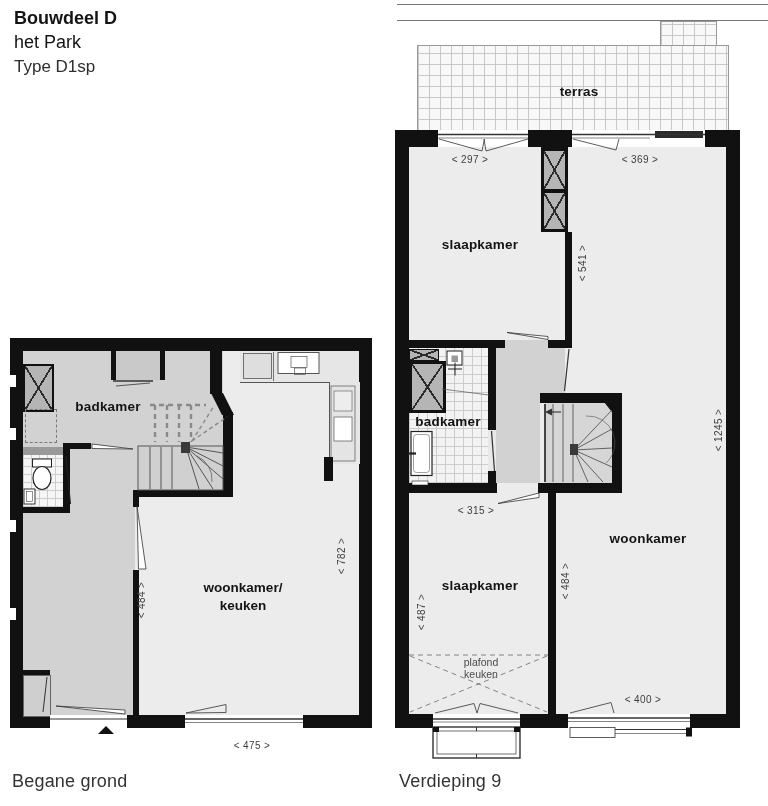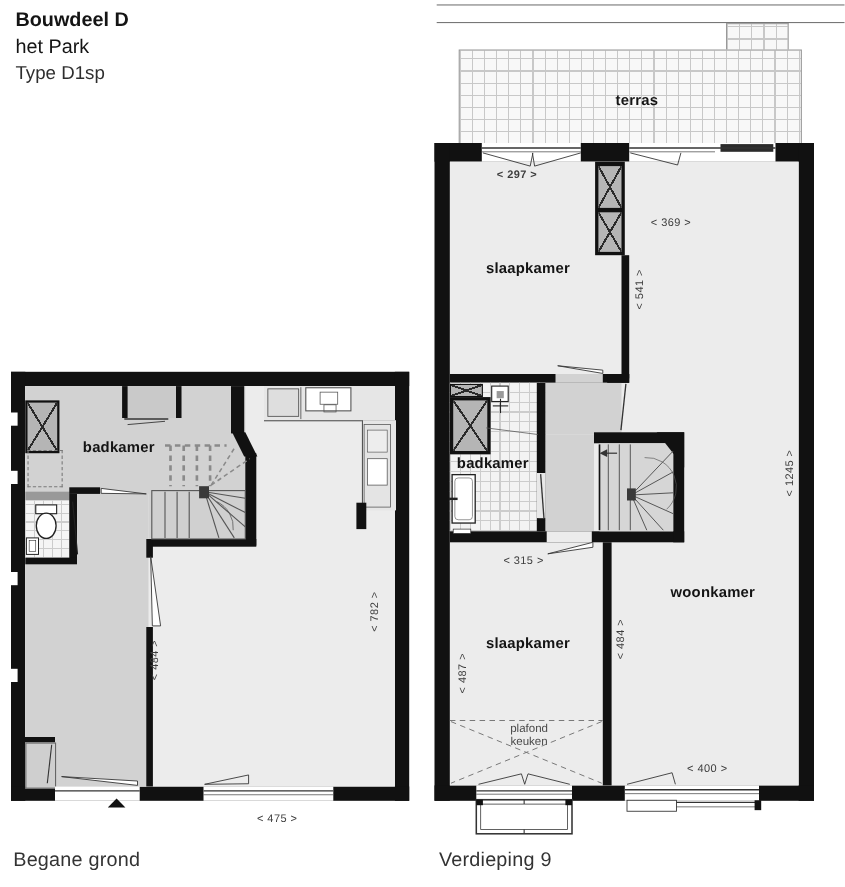--- a/index.html
+++ b/index.html
@@ -80,20 +80,24 @@
   <div class="abs" style="left:240px;top:351px;width:119px;height:31px;background:#e6e6e6;border-bottom:1px solid #555;"></div>
   <div class="abs" style="left:329px;top:382px;width:30px;height:82px;background:#e6e6e6;border-left:1px solid #555;"></div>
 
   <div class="abs" style="left:20px;top:670px;width:30px;height:5px;background:#111;"></div>
   <div class="abs" style="left:23px;top:675px;width:26px;height:40px;background:#cfcfcf;border:1px solid #666;"></div>
 
   <div class="abs" style="left:50px;top:715px;width:77px;height:13px;background:#fff;"></div>
   <div class="abs" style="left:185px;top:715px;width:118px;height:13px;background:#fff;"></div>
 
   <div class="rlabel" style="left:108px;top:406px;">badkamer</div>
+  <div class="rlabel2" style="left:243px;top:597px;">
+    <span style="display:block;">woonkamer/</span>
+    <span style="display:block;">keuken</span>
+  </div>
   <div class="vdim" style="left:141px;top:600px;"><span>&lt; 484 &gt;</span></div>
   <div class="vdim" style="left:341px;top:556px;"><span>&lt; 782 &gt;</span></div>
   <div class="hdim" style="left:252px;top:701px;margin-top:44px;"><span>&lt; 475 &gt;</span></div>
   <div class="caption" style="left:12px;top:771px;">Begane grond</div>
 
   <div class="abs" style="left:397px;top:4px;width:371px;height:1px;background:#777;"></div>
   <div class="abs" style="left:397px;top:20px;width:371px;height:1px;background:#777;"></div>
   <div class="abs grid-terras" style="left:660px;top:21px;width:55px;height:25px;border:1px solid #999;border-bottom:none;"></div>
   <div class="abs grid-terras" style="left:417px;top:45px;width:310px;height:85px;border:1px solid #999;"></div>
 
@@ -136,22 +140,22 @@
 
   <div class="rlabel" style="left:579px;top:91px;">terras</div>
   <div class="rlabel" style="left:480px;top:244px;">slaapkamer</div>
   <div class="rlabel" style="left:448px;top:421px;">badkamer</div>
   <div class="rlabel" style="left:648px;top:538px;">woonkamer</div>
   <div class="rlabel" style="left:480px;top:585px;">slaapkamer</div>
   <div class="smalltext" style="left:481px;top:668px;">
     <span style="display:block;">plafond</span>
     <span style="display:block;">keuken</span>
   </div>
-  <div class="hdim" style="left:470px;top:159px;font-weight:bold;"><span>&lt; 297 &gt;</span></div>
-  <div class="hdim" style="left:610px;top:159px;margin-top:44px;"><span>&lt; 369 &gt;</span></div>
+  <div class="hdim" style="left:470px;top:159px;"><span>&lt; 297 &gt;</span></div>
+  <div class="hdim" style="left:640px;top:159px;"><span>&lt; 369 &gt;</span></div>
   <div class="vdim" style="left:582px;top:263px;"><span>&lt; 541 &gt;</span></div>
   <div class="hdim" style="left:476px;top:510px;"><span>&lt; 315 &gt;</span></div>
   <div class="vdim" style="left:421px;top:612px;"><span>&lt; 487 &gt;</span></div>
   <div class="vdim" style="left:565px;top:581px;"><span>&lt; 484 &gt;</span></div>
   <div class="hdim" style="left:643px;top:699px;"><span>&lt; 400 &gt;</span></div>
   <div class="vdim" style="left:718px;top:430px;"><span>&lt; 1245 &gt;</span></div>
   <div class="caption" style="left:399px;top:771px;">Verdieping 9</div>
 
   <svg class="linework" width="768" height="806" viewBox="0 0 768 806">
 

